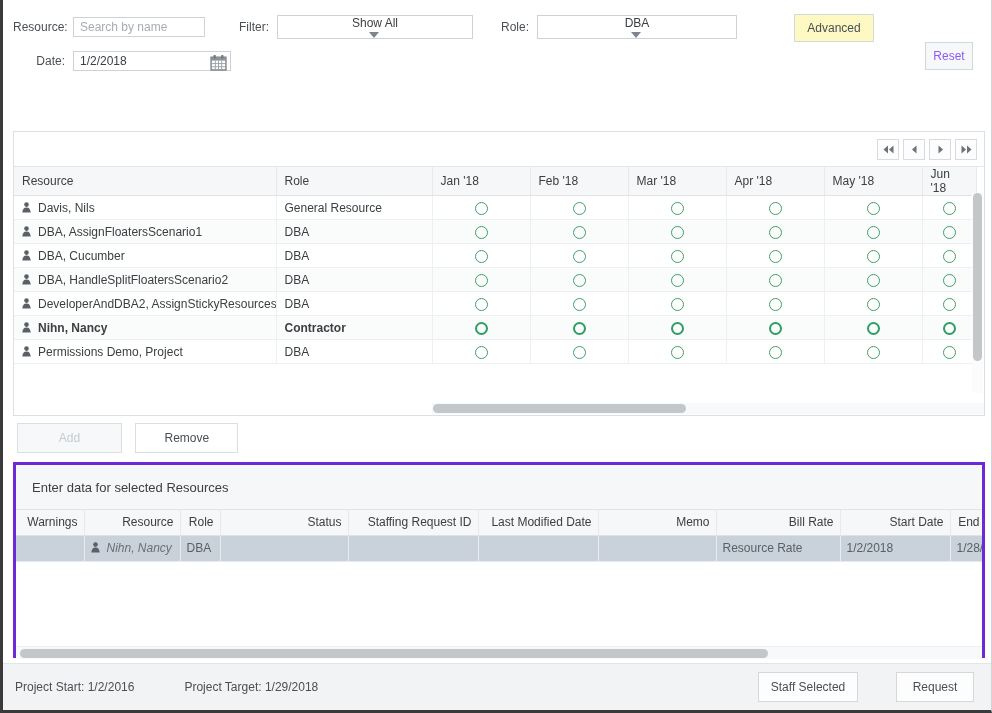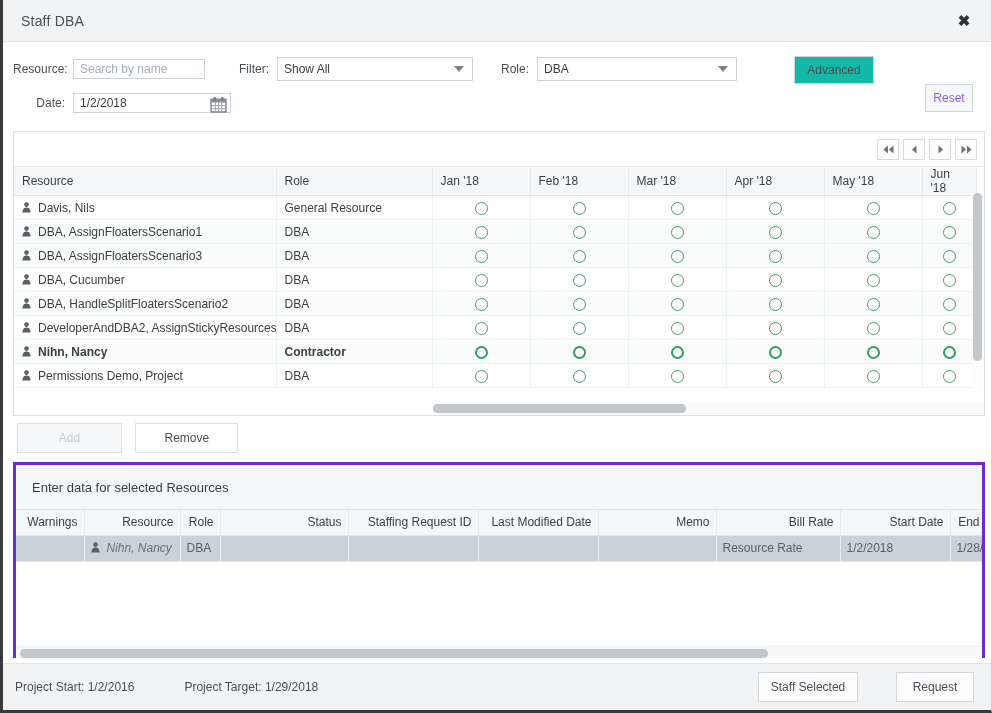--- a/index.html
+++ b/index.html
@@ -90,38 +90,39 @@
   }
 
   .dd {
     height: 24px;
     border: 1px solid #ccd2d8;
     background: #fff;
     display: flex; align-items: center;
     padding: 0 6px;
     cursor: pointer;
     position: relative;
+    flex-direction: column;
   }
   .dd .val { flex: 1; font-size: 12px; color: #3c4043; }
   .dd .caret {
     width: 0; height: 0;
     border-left: 5px solid transparent;
     border-right: 5px solid transparent;
     border-top: 6px solid #7d848b;
     margin-right: 2px;
   }
   #filter-dd { width: 196px; }
   #role-dd { width: 200px; }
 
   #advanced-btn, #reset-btn {
     position: absolute;
     top: 14px;
     height: 28px;
     border: 1px solid #d3d8dd;
-    background: #14b8a6;
+    background: #fef9c3;
     font-family: "Liberation Sans", sans-serif;
     font-size: 12px;
     color: #4a4f54;
     cursor: pointer;
   }
   #advanced-btn { right: 117px; width: 80px; }
   #reset-btn { right: 18px; width: 48px; color: #8b5cf6; background:#f7f8f9; cursor: default; margin-top: 28px; }
 
   
   #gridpanel {
@@ -331,24 +332,20 @@
     margin-left: 10px;
   }
   #staff-selected-btn { width: 100px; }
   #cancel-btn { width: 78px; }
 </style>
 </head>
 <body>
 
 <div id="dialog">
 
-  <div id="titlebar">
-    <div class="title">Staff DBA</div>
-    <div id="close-btn">✖</div>
-  </div>
 
   <div id="filterbar">
     <div class="frow r1">
       <div class="flabel lbl-resource">Resource:</div>
       <input id="resource-input" class="txtbox" type="text" placeholder="Search by name" style="">
       <div class="flabel lbl-filter">Filter:</div>
       <div id="filter-dd" class="dd">
         <span class="val">Show All</span>
         <span class="caret"></span>
       </div>
@@ -445,33 +442,20 @@
               <td class="cellcircle"><span class="circ"></span></td>
               <td class="cellcircle"><span class="circ"></span></td>
               <td class="cellcircle"><span class="circ"></span></td>
               <td class="cellcircle"><span class="circ"></span></td>
             </tr>
             <tr class="alt">
               <td><svg class="person" viewBox="0 0 9 11">
                   <circle cx="4.5" cy="2.6" r="2.3" fill="#5a6066"></circle>
                   <path d="M0.3 10.6 C0.7 6.9 2.4 5.6 4.5 5.6 C6.6 5.6 8.3 6.9 8.7 10.6 Z" fill="#5a6066"></path>
                 </svg><span>DBA, AssignFloatersScenario1</span></td>
-              <td>DBA</td>
-              <td class="cellcircle"><span class="circ"></span></td>
-              <td class="cellcircle"><span class="circ"></span></td>
-              <td class="cellcircle"><span class="circ"></span></td>
-              <td class="cellcircle"><span class="circ"></span></td>
-              <td class="cellcircle"><span class="circ"></span></td>
-              <td class="cellcircle"><span class="circ"></span></td>
-            </tr>
-            <tr class="alt">
-              <td><svg class="person" viewBox="0 0 9 11">
-                  <circle cx="4.5" cy="2.6" r="2.3" fill="#5a6066"></circle>
-                  <path d="M0.3 10.6 C0.7 6.9 2.4 5.6 4.5 5.6 C6.6 5.6 8.3 6.9 8.7 10.6 Z" fill="#5a6066"></path>
-                </svg><span>DBA, AssignFloatersScenario3</span></td>
               <td>DBA</td>
               <td class="cellcircle"><span class="circ"></span></td>
               <td class="cellcircle"><span class="circ"></span></td>
               <td class="cellcircle"><span class="circ"></span></td>
               <td class="cellcircle"><span class="circ"></span></td>
               <td class="cellcircle"><span class="circ"></span></td>
               <td class="cellcircle"><span class="circ"></span></td>
             </tr>
             <tr>
               <td><svg class="person" viewBox="0 0 9 11">

